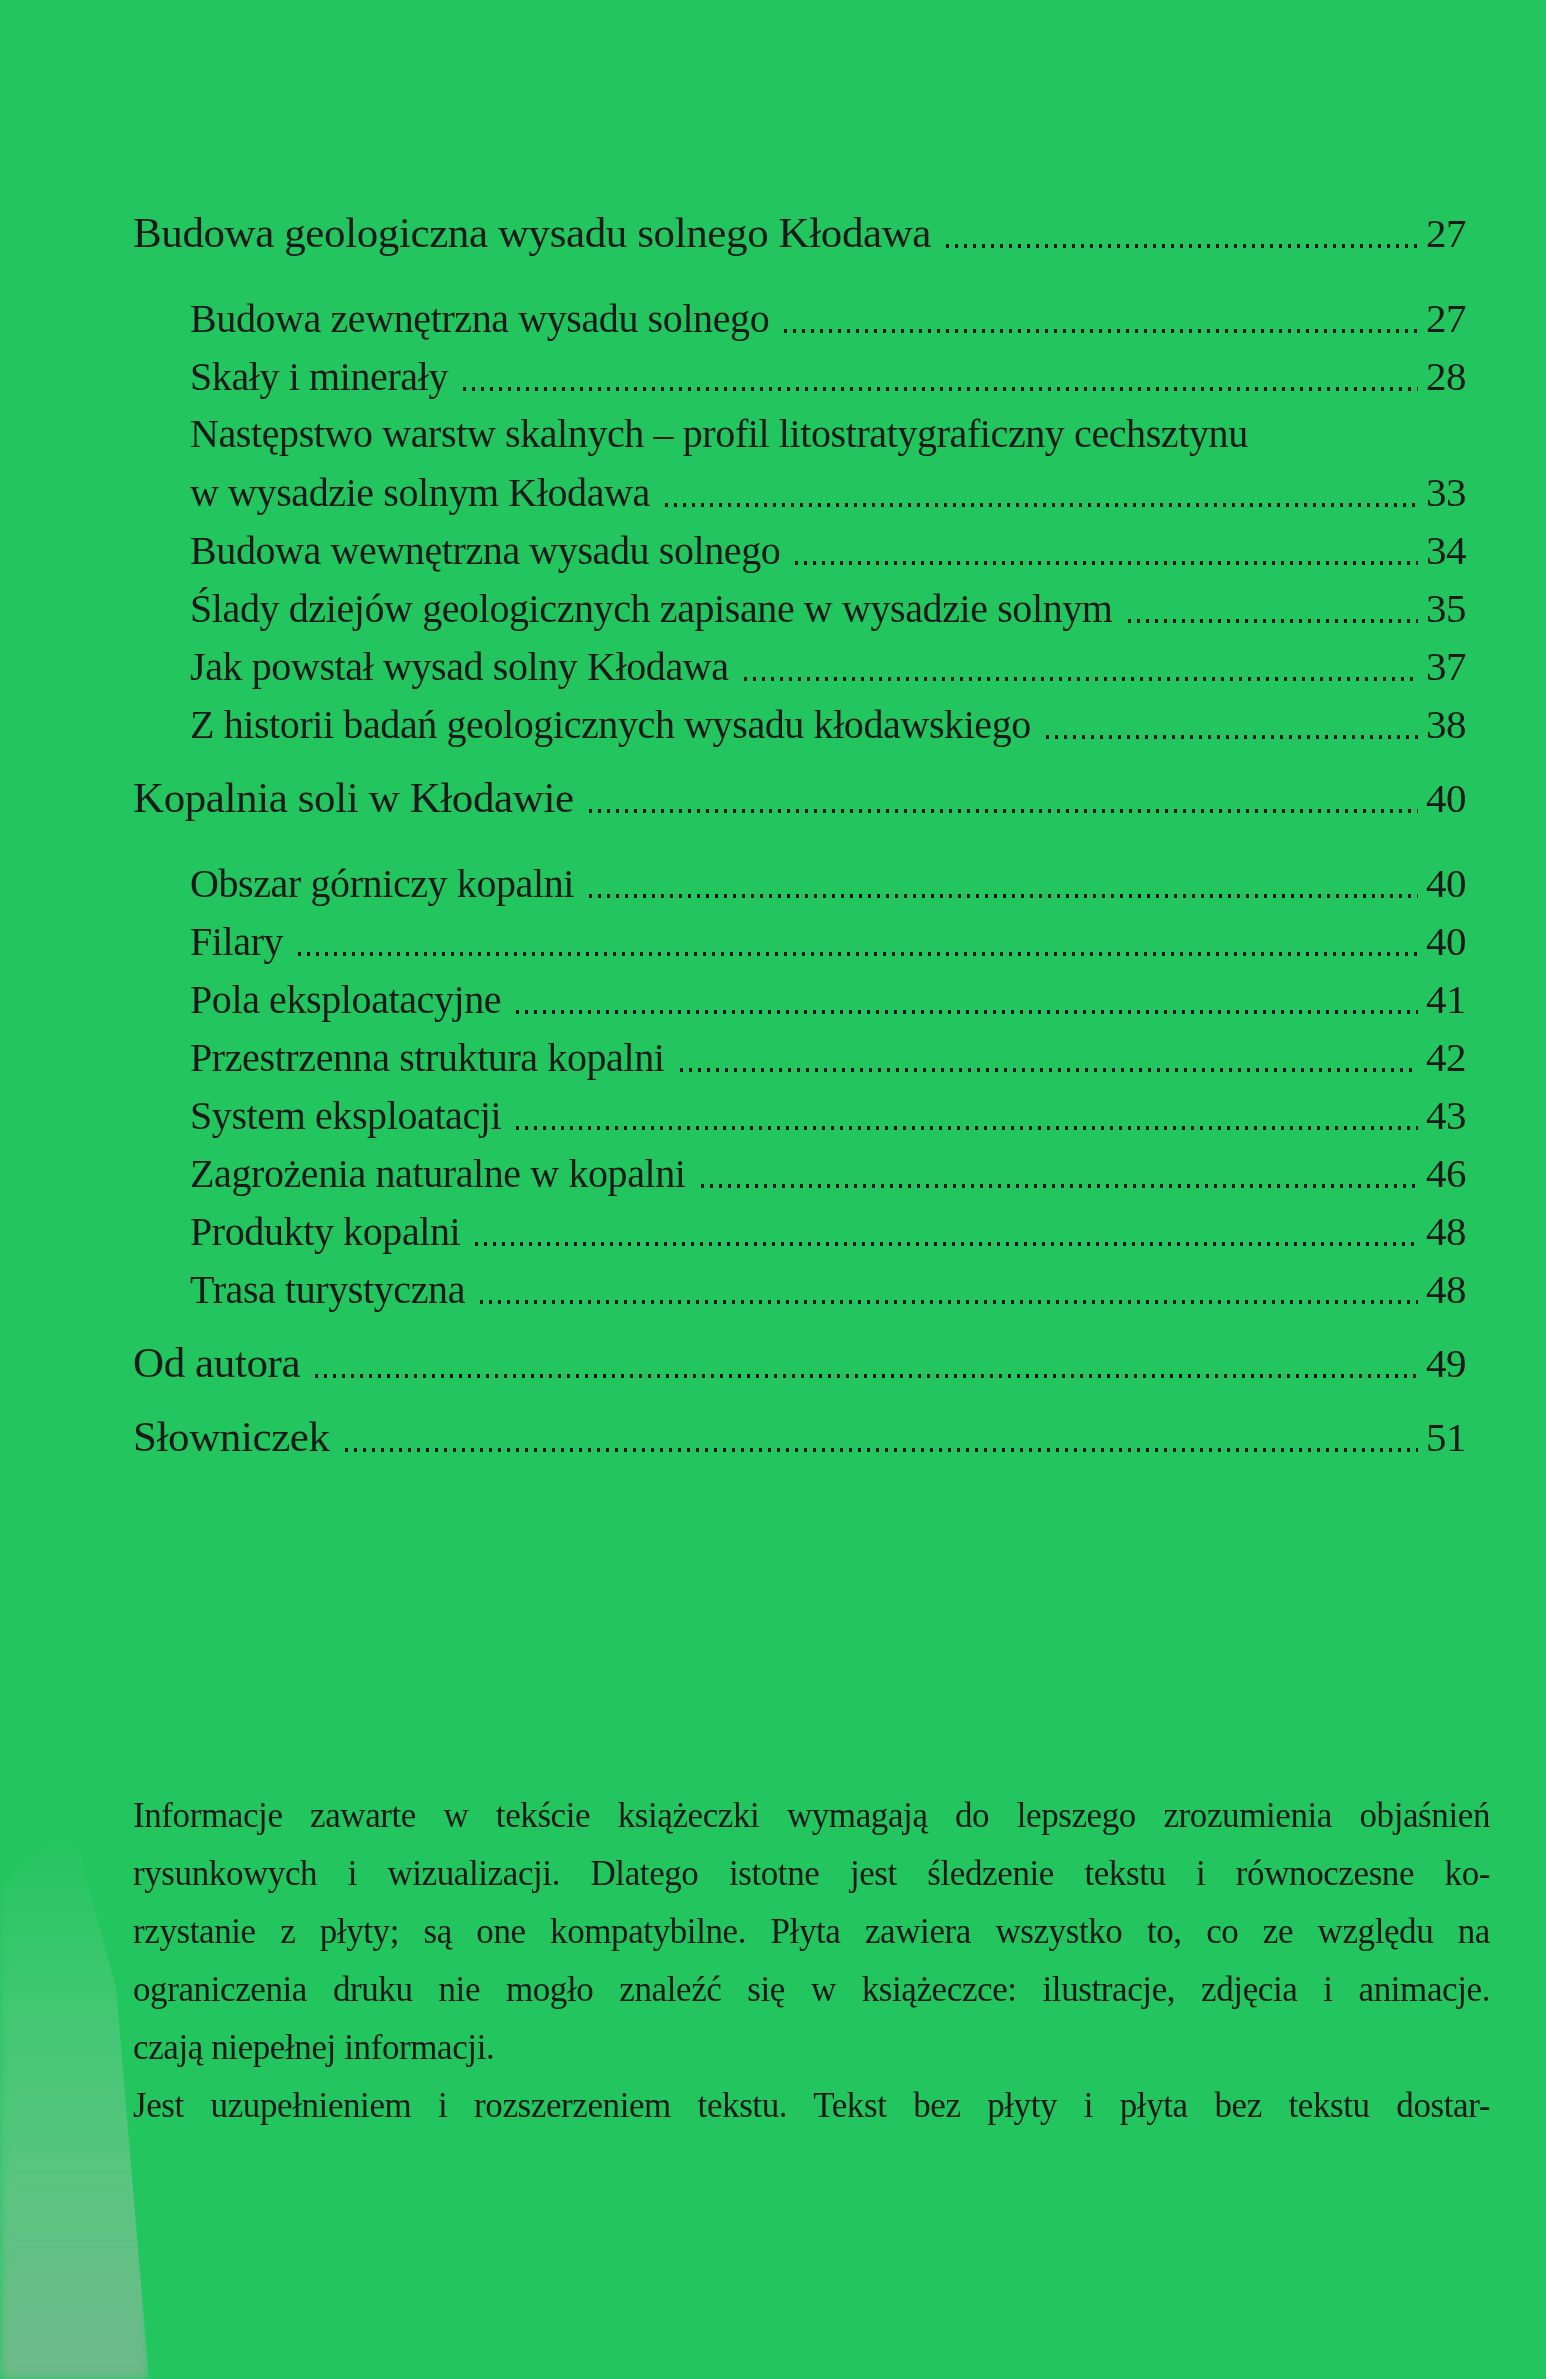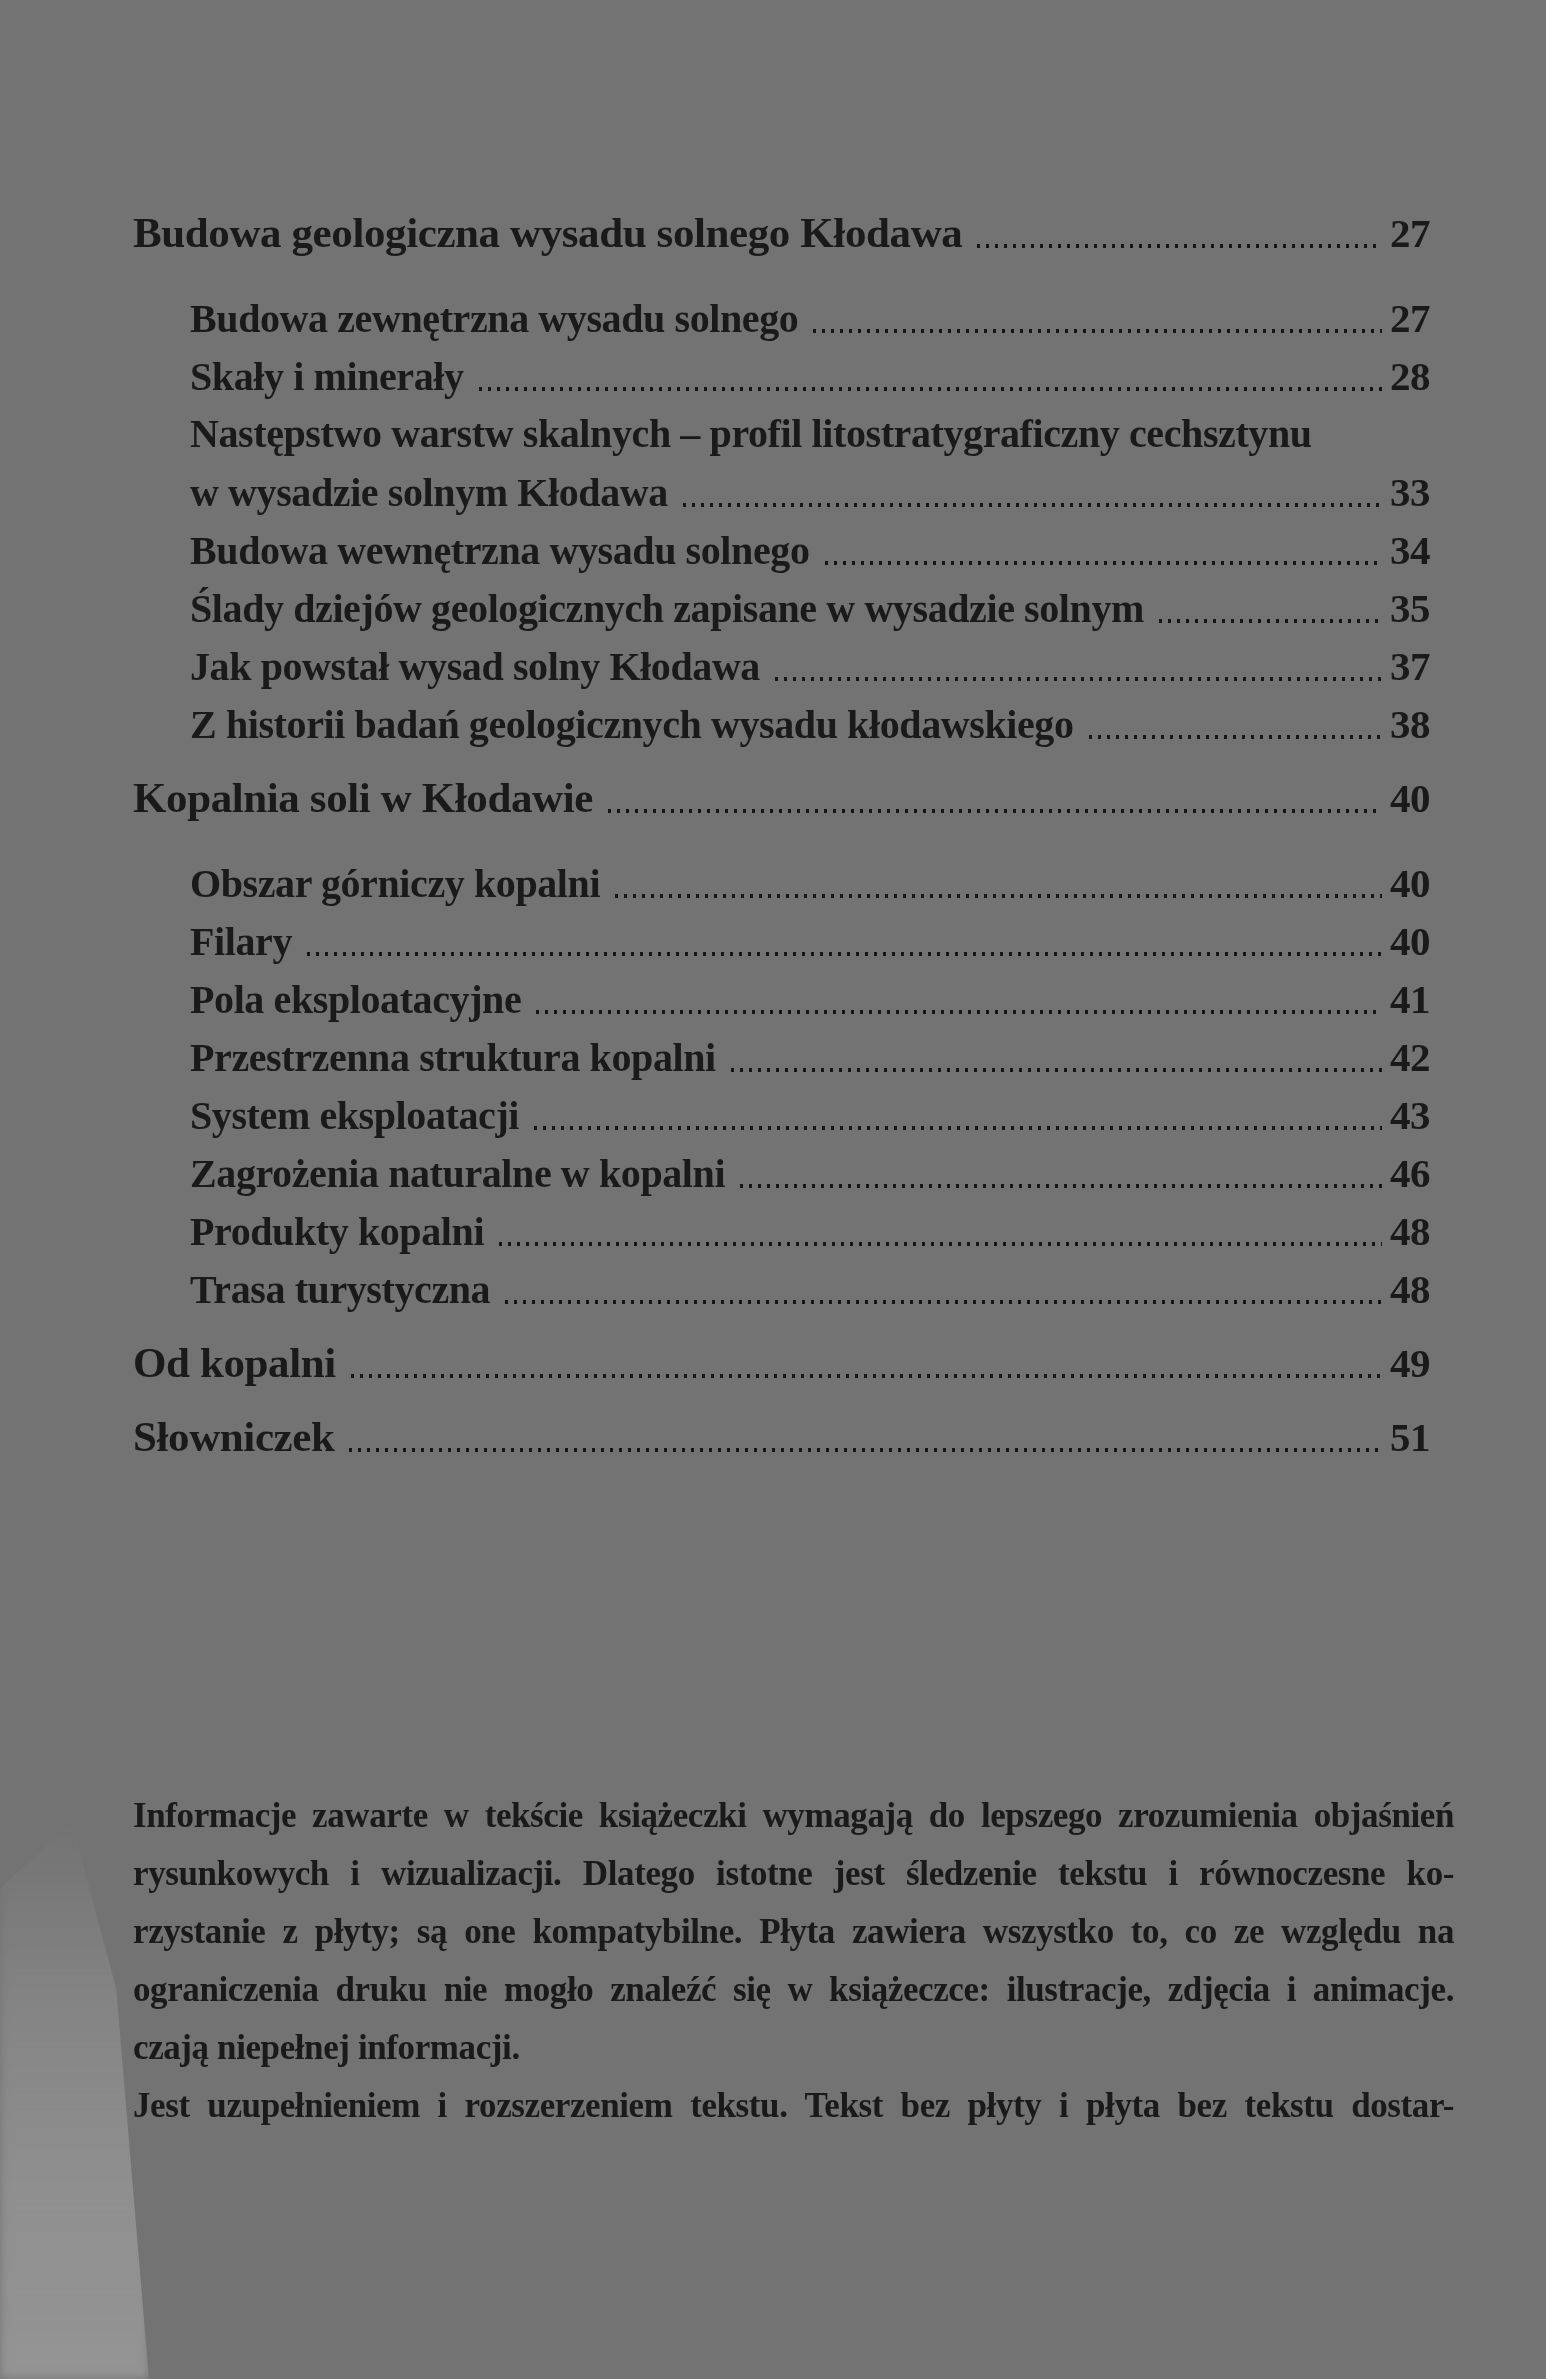--- a/index.html
+++ b/index.html
@@ -5,28 +5,27 @@
   html, body {
     margin: 0;
     padding: 0;
     background: #e9e9e7;
   }
   .page {
     position: relative;
     width: 1546px;
     height: 2379px;
     margin: 0 auto;
-    background: #737373;
+    background: #22c55e;
     color: #1a1a1a;
     font-family: "Liberation Serif", "DejaVu Serif", serif;
     box-sizing: border-box;
-    padding: 204px 92px 0 133px;
+    padding: 204px 56px 0 133px;
     overflow: hidden;
     letter-spacing: -0.4px;
-    font-weight: bold;
   }
   
   .toc-section:not(:first-child) { margin-top: 16px; }
   .row {
     display: flex;
     align-items: baseline;
     height: 58px;
     line-height: 58px;
     font-size: 40px;
   }
@@ -169,21 +168,21 @@
           </div>
           <div class="row">
             <span class="label">Trasa turystyczna</span>
             <span class="leader"></span>
             <span class="page-num">48</span>
           </div>
         </div>
       </section>
       <section class="toc-section">
         <div class="row main">
-          <span class="label">Od kopalni</span>
+          <span class="label">Od autora</span>
           <span class="leader"></span>
           <span class="page-num">49</span>
         </div>
       </section>
       <section class="toc-section">
         <div class="row main">
           <span class="label">Słowniczek</span>
           <span class="leader"></span>
           <span class="page-num">51</span>
         </div>

